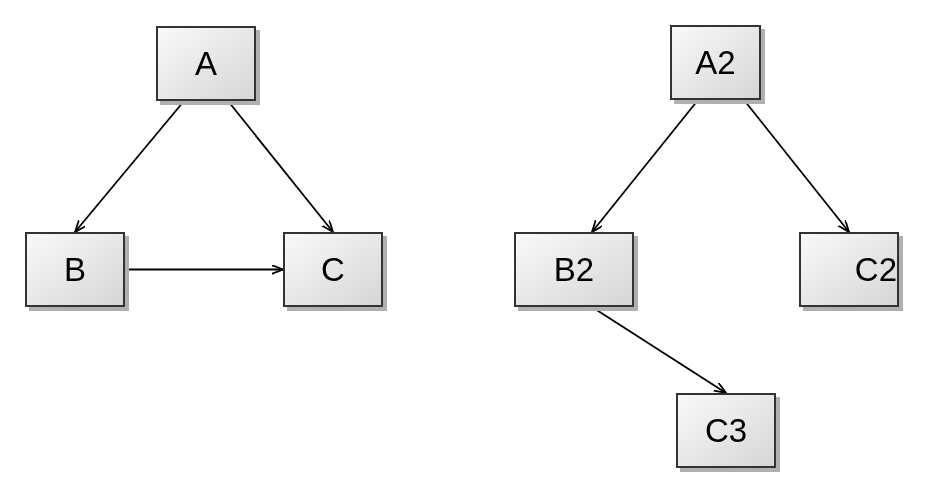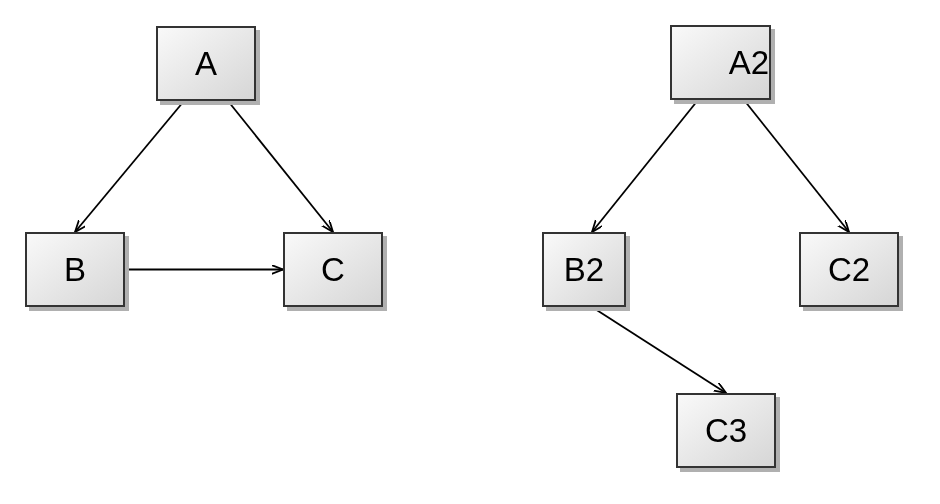--- a/index.html
+++ b/index.html
@@ -72,25 +72,25 @@
 
 <div class="node" style="left: 156px; top: 26px; width: 100px; height: 75px;">
       <span class="node-label">A</span>
     </div>
     <div class="node" style="left: 25px; top: 232px; width: 100px; height: 75px;">
       <span class="node-label">B</span>
     </div>
     <div class="node" style="left: 283px; top: 232px; width: 100px; height: 75px;">
       <span class="node-label">C</span>
     </div>
-    <div class="node" style="left: 670px; top: 25px; width: 101px; height: 75px; justify-content: flex-end;">
+    <div class="node" style="left: 670px; top: 25px; width: 91px; height: 75px;">
       <span class="node-label">A2</span>
     </div>
-    <div class="node" style="left: 542px; top: 232px; width: 84px; height: 75px;">
+    <div class="node" style="left: 514px; top: 232px; width: 120px; height: 75px;">
       <span class="node-label">B2</span>
     </div>
-    <div class="node" style="left: 799px; top: 232px; width: 100px; height: 75px;">
+    <div class="node" style="left: 799px; top: 232px; width: 100px; height: 75px; justify-content: flex-end;">
       <span class="node-label">C2</span>
     </div>
     <div class="node" style="left: 676px; top: 393px; width: 100px; height: 75px; text-align: right;">
       <span class="node-label">C3</span>
     </div>
   </div>
 
 </body></html>

